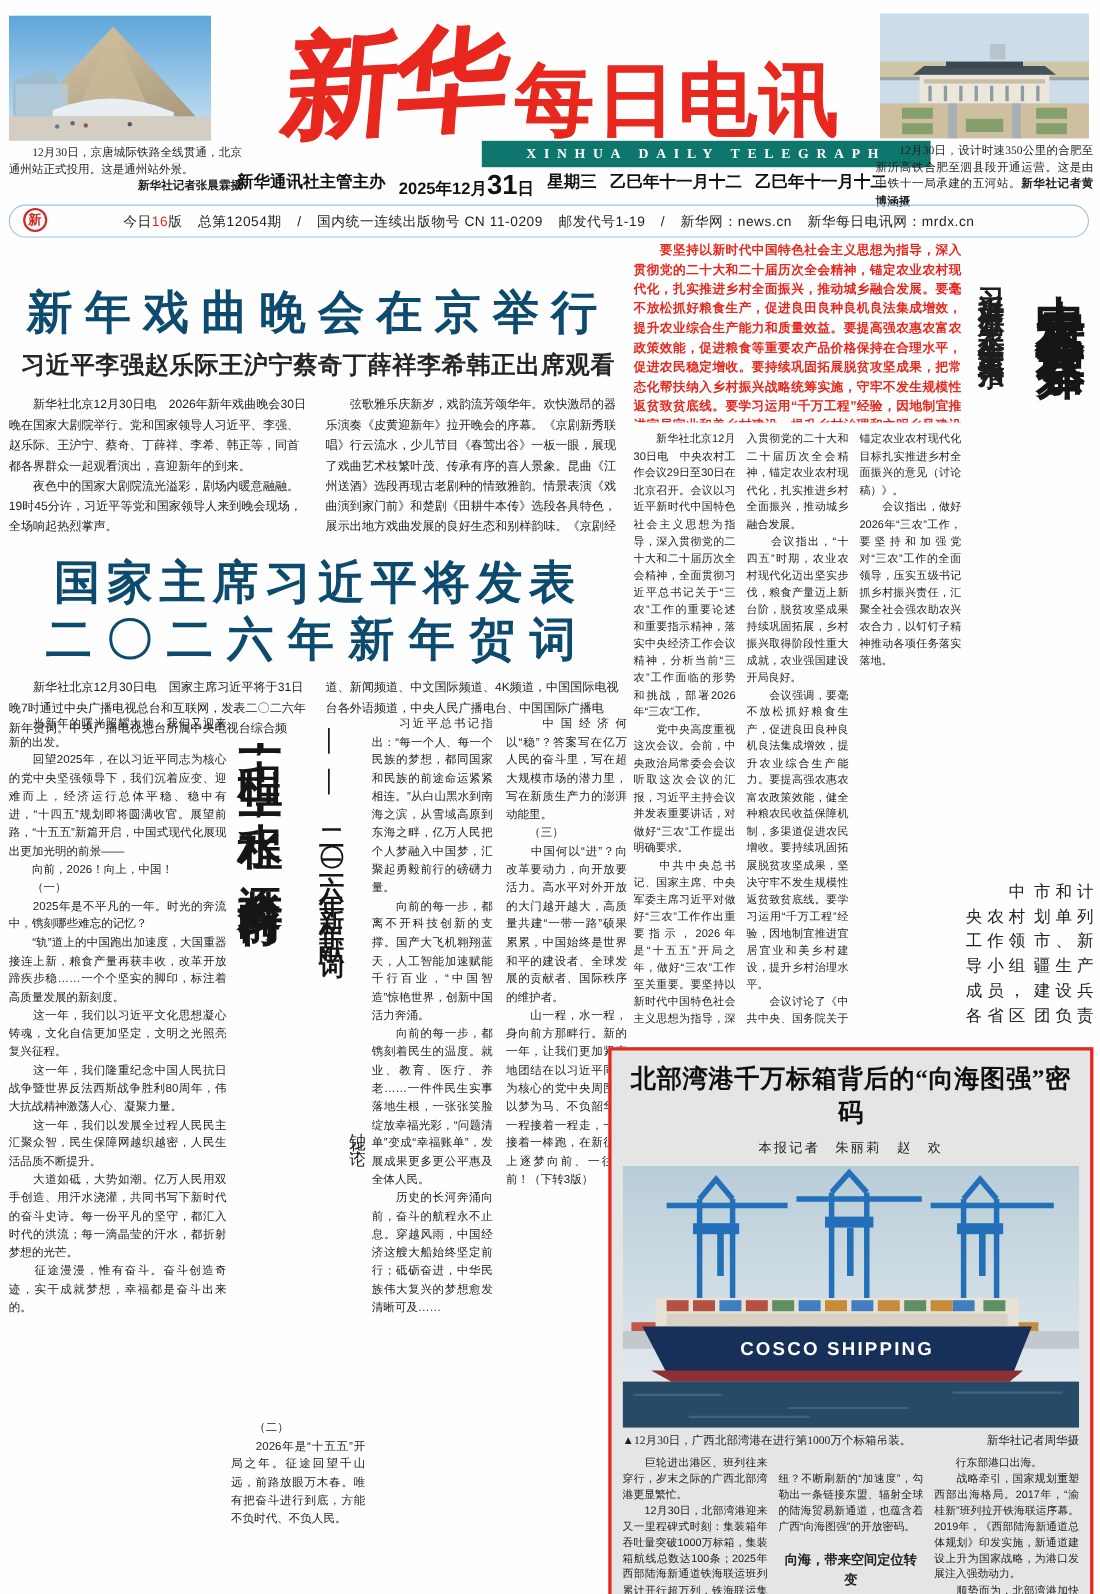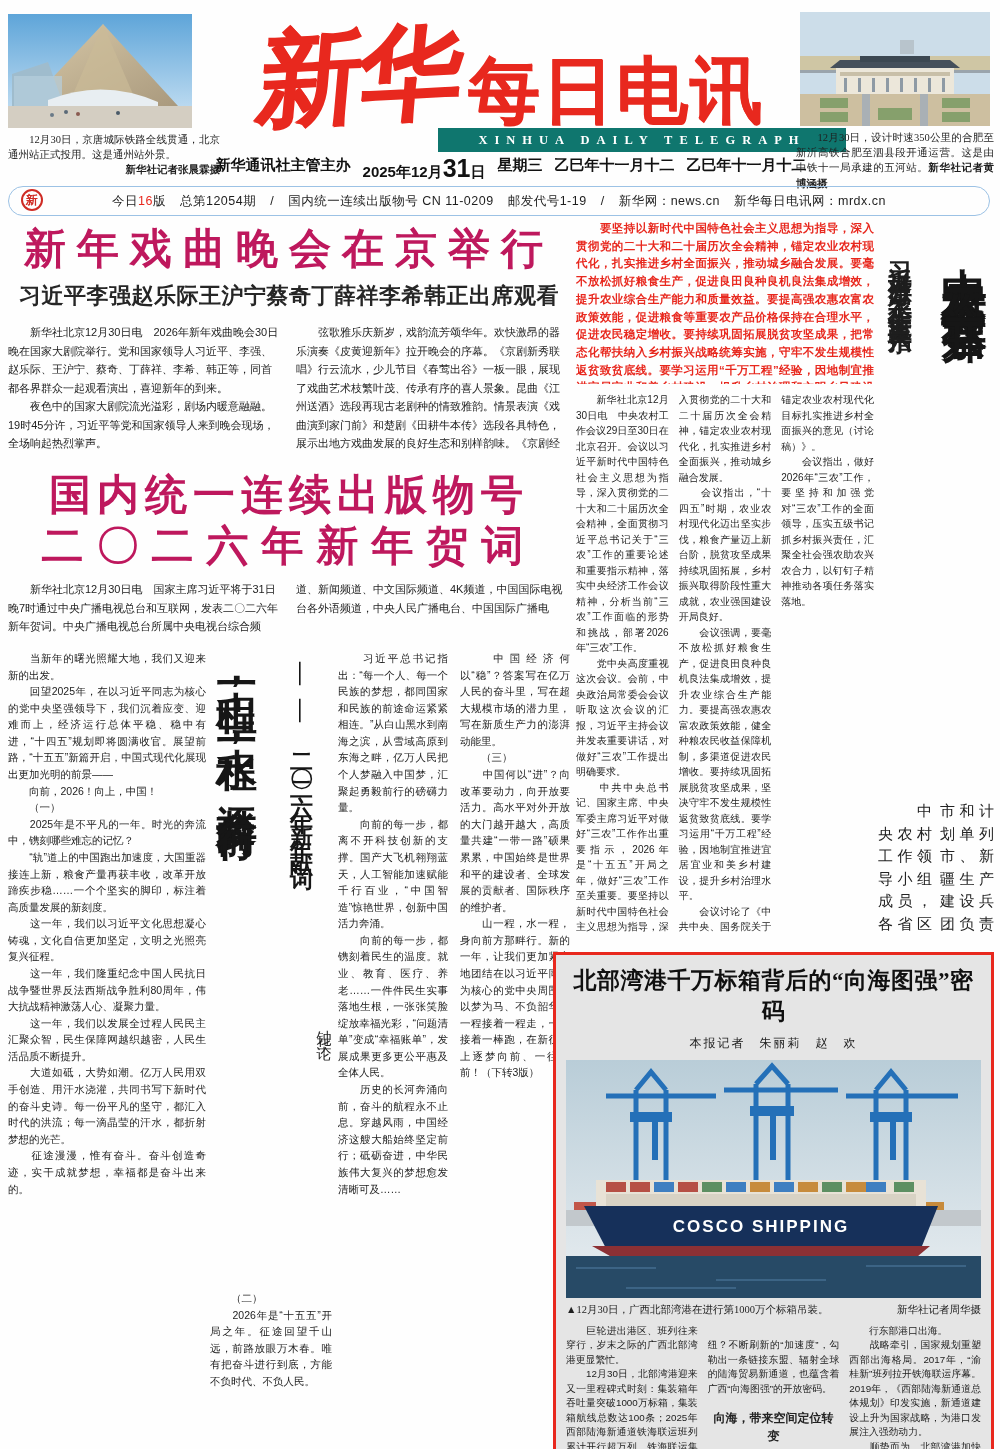--- a/index.html
+++ b/index.html
@@ -35,21 +35,21 @@
   
   .info-bar{position:absolute;left:8px;top:186px;width:982px;height:30px;border:1.5px solid #9cc2e5;
             border-radius:16px;display:flex;align-items:center;justify-content:center;gap:14px;
             font-size:12.5px;color:#1e1e1e;letter-spacing:0.5px;box-sizing:border-box;white-space:nowrap;}
   .xh-logo{position:absolute;left:12px;top:2px;width:22px;height:22px;border:2px solid #cf2b24;
            border-radius:50%;display:flex;align-items:center;justify-content:center;color:#cf2b24;
            font-size:12px;font-weight:900;box-sizing:border-box;}
   .red{color:#e8281e;}
 
   
-  .h1{font-family:"Liberation Serif","DejaVu Serif",serif;font-weight:900;color:#be185d;text-align:center;}
+  .h1{font-family:"Liberation Serif","DejaVu Serif",serif;font-weight:900;color:#0c4a6e;text-align:center;margin-top:36px;}
   .body-txt{font-size:11px;line-height:1.5;text-align:justify;white-space:pre-line;color:#222;}
   .cols2{column-count:2;column-gap:14px;column-fill:auto;}
 
   #opera{position:absolute;left:8px;top:226px;width:562px;}
   #opera .h1{font-size:42px;letter-spacing:11px;line-height:1.12;}
   #opera .subhead{margin-top:8px;font-size:22px;font-weight:700;letter-spacing:0.5px;text-align:center;color:#262626;}
   #opera .body{margin-top:11px;height:140px;overflow:hidden;}
 
   #greeting{position:absolute;left:8px;top:470px;width:562px;}
   #greeting .h1{font-size:42px;line-height:1.22;}
@@ -206,21 +206,21 @@
       <span class="body-txt">　　新华社北京12月30日电　2026年新年戏曲晚会30日晚在国家大剧院举行。党和国家领导人习近平、李强、赵乐际、王沪宁、蔡奇、丁薛祥、李希、韩正等，同首都各界群众一起观看演出，喜迎新年的到来。
 　　夜色中的国家大剧院流光溢彩，剧场内暖意融融。19时45分许，习近平等党和国家领导人来到晚会现场，全场响起热烈掌声。
 　　弦歌雅乐庆新岁，戏韵流芳颂华年。欢快激昂的器乐演奏《皮黄迎新年》拉开晚会的序幕。《京剧新秀联唱》行云流水，少儿节目《春莺出谷》一板一眼，展现了戏曲艺术枝繁叶茂、传承有序的喜人景象。昆曲《江州送酒》选段再现古老剧种的情致雅韵。情景表演《戏曲演到家门前》和楚剧《田耕牛本传》选段各具特</span><span class="body-txt">色，展示出地方戏曲发展的良好生态和别样韵味。《京剧经典唱段》中，《空城计》《西施》《赤壁之战》等脍炙人口，彰显国粹艺术的底蕴魅力。现代京剧《红灯记》选段生动刻画英勇抗日的中华儿女形象。武戏《雁荡山》选段以扎实过硬的身法功底，展现京剧武戏的刚健豪迈。大气磅礴的戏歌《国粹流韵》将晚会气氛推向高潮，唱出广大文艺工作者坚持以习近平文化思想为指引，努力为繁荣文艺事业、建设文化强国作出更大贡献的共同心声。艺术家们的精彩表演赢得全场阵阵喝彩和热烈掌声。
 　　整场晚会老中青少齐展风采，经典剧目与新创佳作相映生辉，不同剧种百花齐放，呈现了戏曲艺术繁荣发展的勃勃生机，唱响了在新征程上接续奋斗的时代凯歌。
 　　党和国家有关领导同志、有关部门负责同志观看演出。</span>
     </div>
   </div>
 
   <div id="greeting">
     <div class="h1">
-      <div class="l1">国内统一连续出版物号</div>
+      <div class="l1">国家主席习近平将发表</div>
       <div class="l2">二〇二六年新年贺词</div>
     </div>
     <div class="body cols2">
       <span class="body-txt">　　新华社北京12月30日电　国家主席习近平将于31日晚7时通过中央广播电视总台和互联网，发表二〇二六年新年贺词。中央广播电视总台所属中央电视台综合频道、新闻频道、中文国际频</span><span class="body-txt">道、4K频道，中国国际电视台各外语频道，中央人民广播电台、中国国际广播电台，以及人民网、新华网、央视新闻客户端等中央重要新闻媒体所属网站、新媒体平台将准时播出。</span>
     </div>
   </div>
 
   <div id="essay">
     <div class="essay-col" id="essay-c1">　　当新年的曙光照耀大地，我们又迎来新的出发。
 　　回望2025年，在以习近平同志为核心的党中央坚强领导下，我们沉着应变、迎难而上，经济运行总体平稳、稳中有进，“十四五”规划即将圆满收官。展望前路，“十五五”新篇开启，中国式现代化展现出更加光明的前景——

